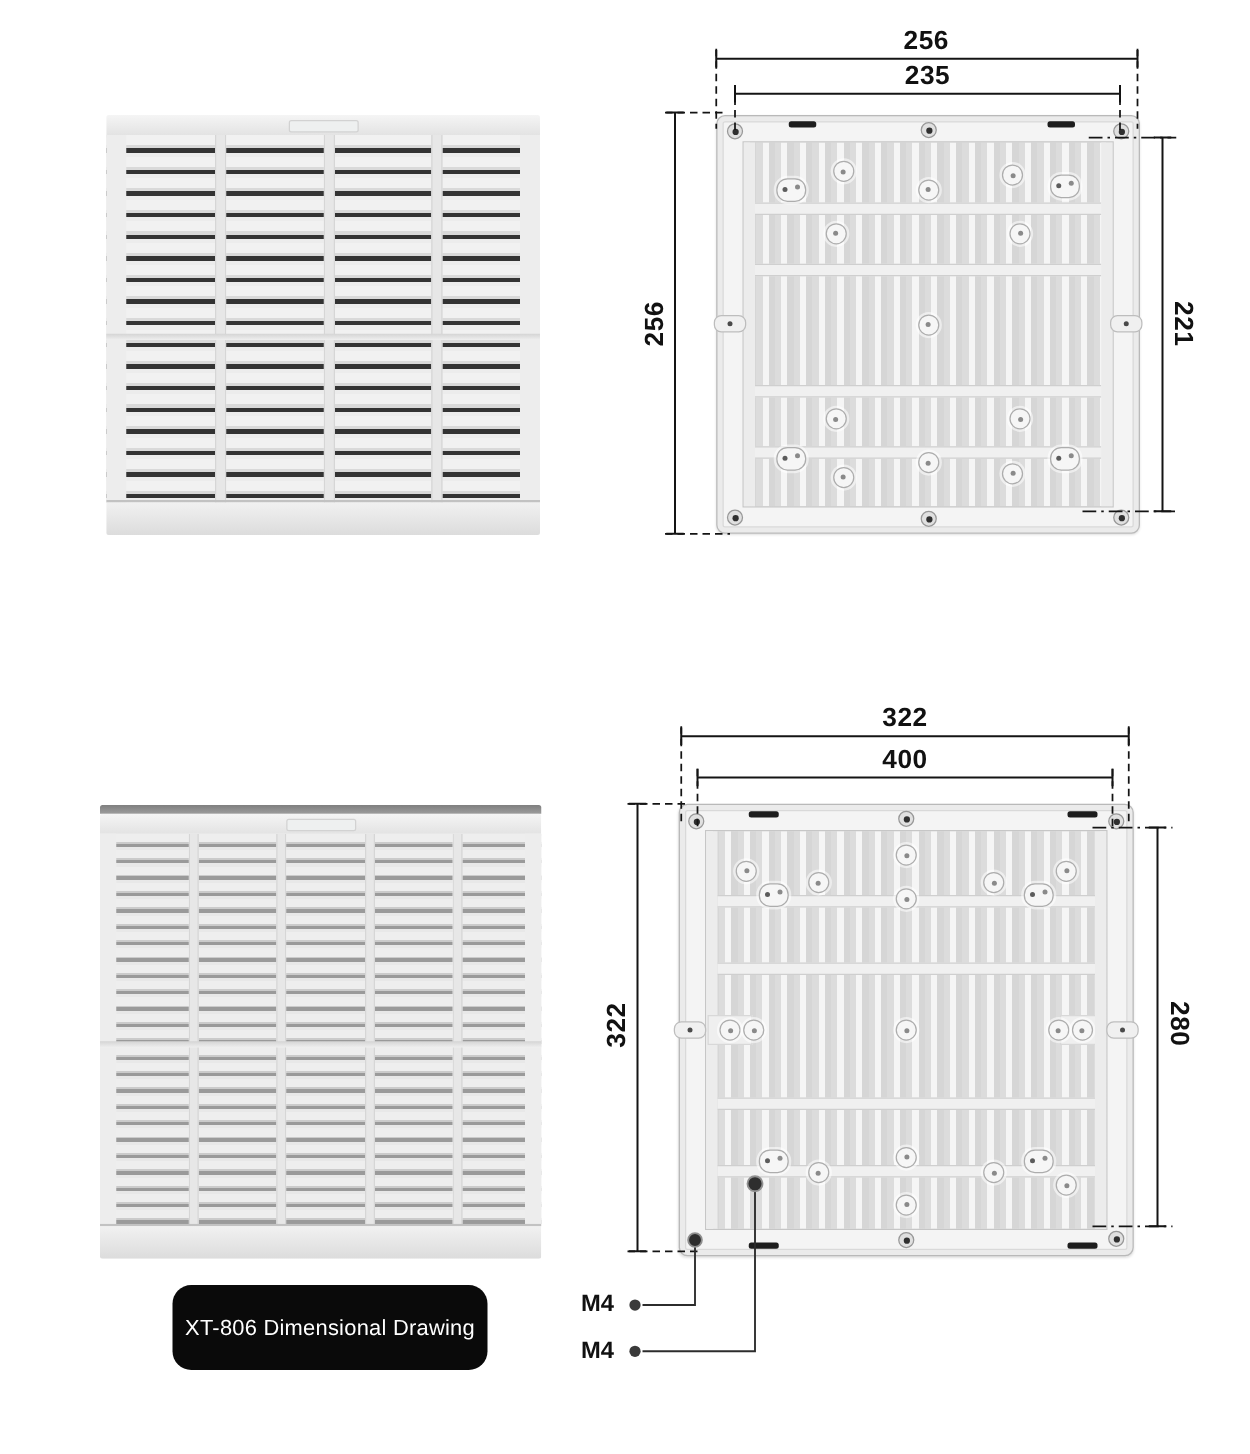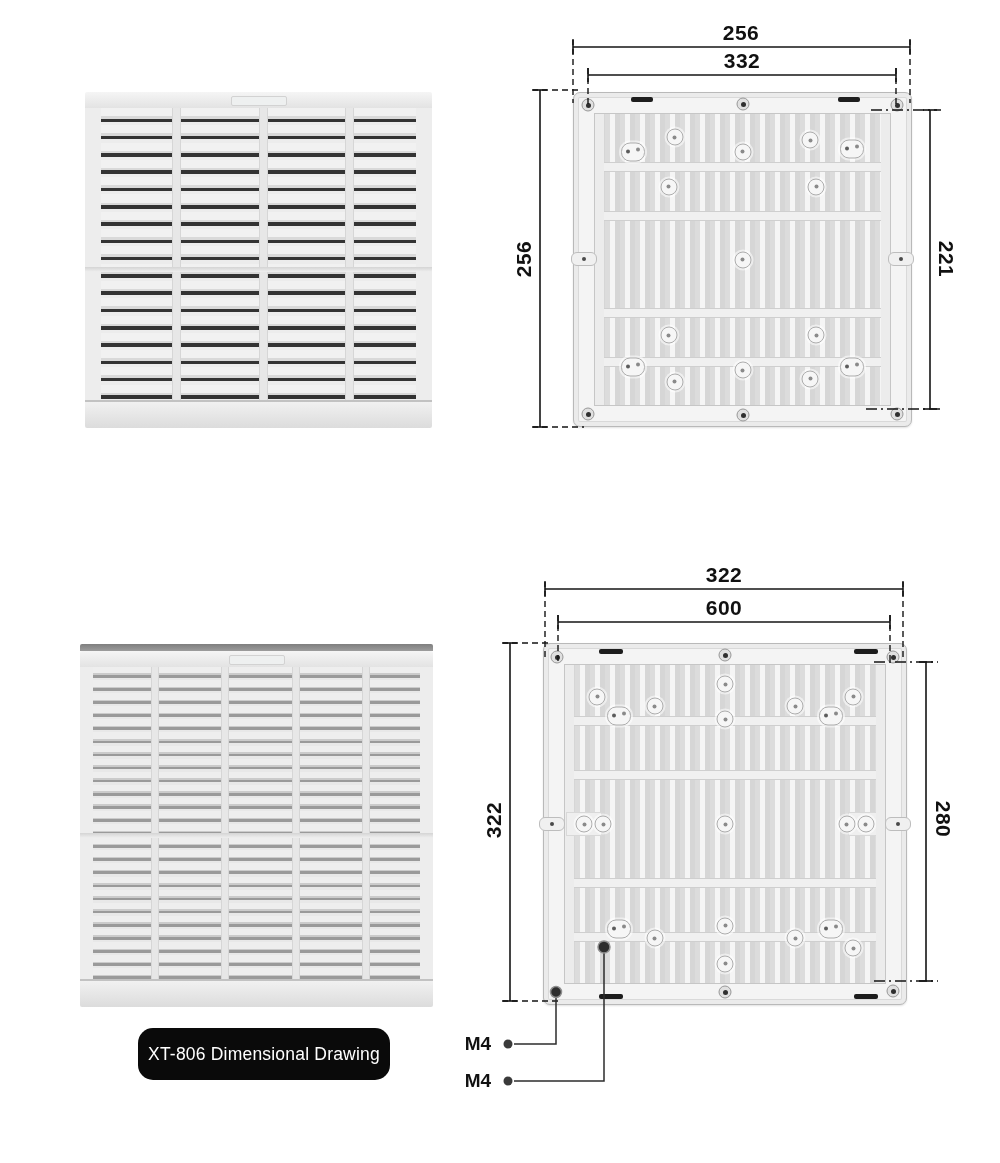--- a/index.html
+++ b/index.html
@@ -169,31 +169,31 @@
     <i class="screw" style="left:181px;top:11px;"></i>
     <i class="screw" style="left:181px;top:348px;"></i>
     <i class="tab h" style="left:8px;top:180px;"></i>
     <i class="tab h" style="left:354px;top:180px;"></i>
     <span class="clip" style="left:55px;top:5px;width:24px;"></span>
     <span class="clip" style="left:310px;top:5px;width:24px;"></span>
     <span class="clip" style="left:55px;top:350px;width:24px;"></span>
     <span class="clip" style="left:310px;top:350px;width:24px;"></span>
   </div>
 
-  <div class="badge" style="left:138px;top:1028px;width:252px;height:52px;">
+  <div class="badge" style="left:138px;top:1028px;width:252px;height:68px;">
     <span>XT-806 Dimensional Drawing</span>
   </div>
 
   <div class="dim" style="left:741px;top:33px;">256</div>
-  <div class="dim" style="left:742px;top:61px;">332</div>
+  <div class="dim" style="left:742px;top:61px;">235</div>
   <div class="dim rotl" style="left:524px;top:259px;">256</div>
   <div class="dim rotr" style="left:946px;top:259px;">221</div>
 
   <div class="dim" style="left:724px;top:575px;">322</div>
-  <div class="dim" style="left:724px;top:608px;">600</div>
+  <div class="dim" style="left:724px;top:608px;">400</div>
   <div class="dim rotl" style="left:494px;top:820px;">322</div>
   <div class="dim rotr" style="left:943px;top:819px;">280</div>
 
   <div class="m4" style="left:478px;top:1044px;">M4</div>
   <div class="m4" style="left:478px;top:1081px;">M4</div>
 
   <svg class="overlay" width="1000" height="1163" viewBox="0 0 1000 1163">
 
     <g stroke="#141414" stroke-width="1.6">
       <line x1="573" y1="47" x2="910" y2="47"></line>

